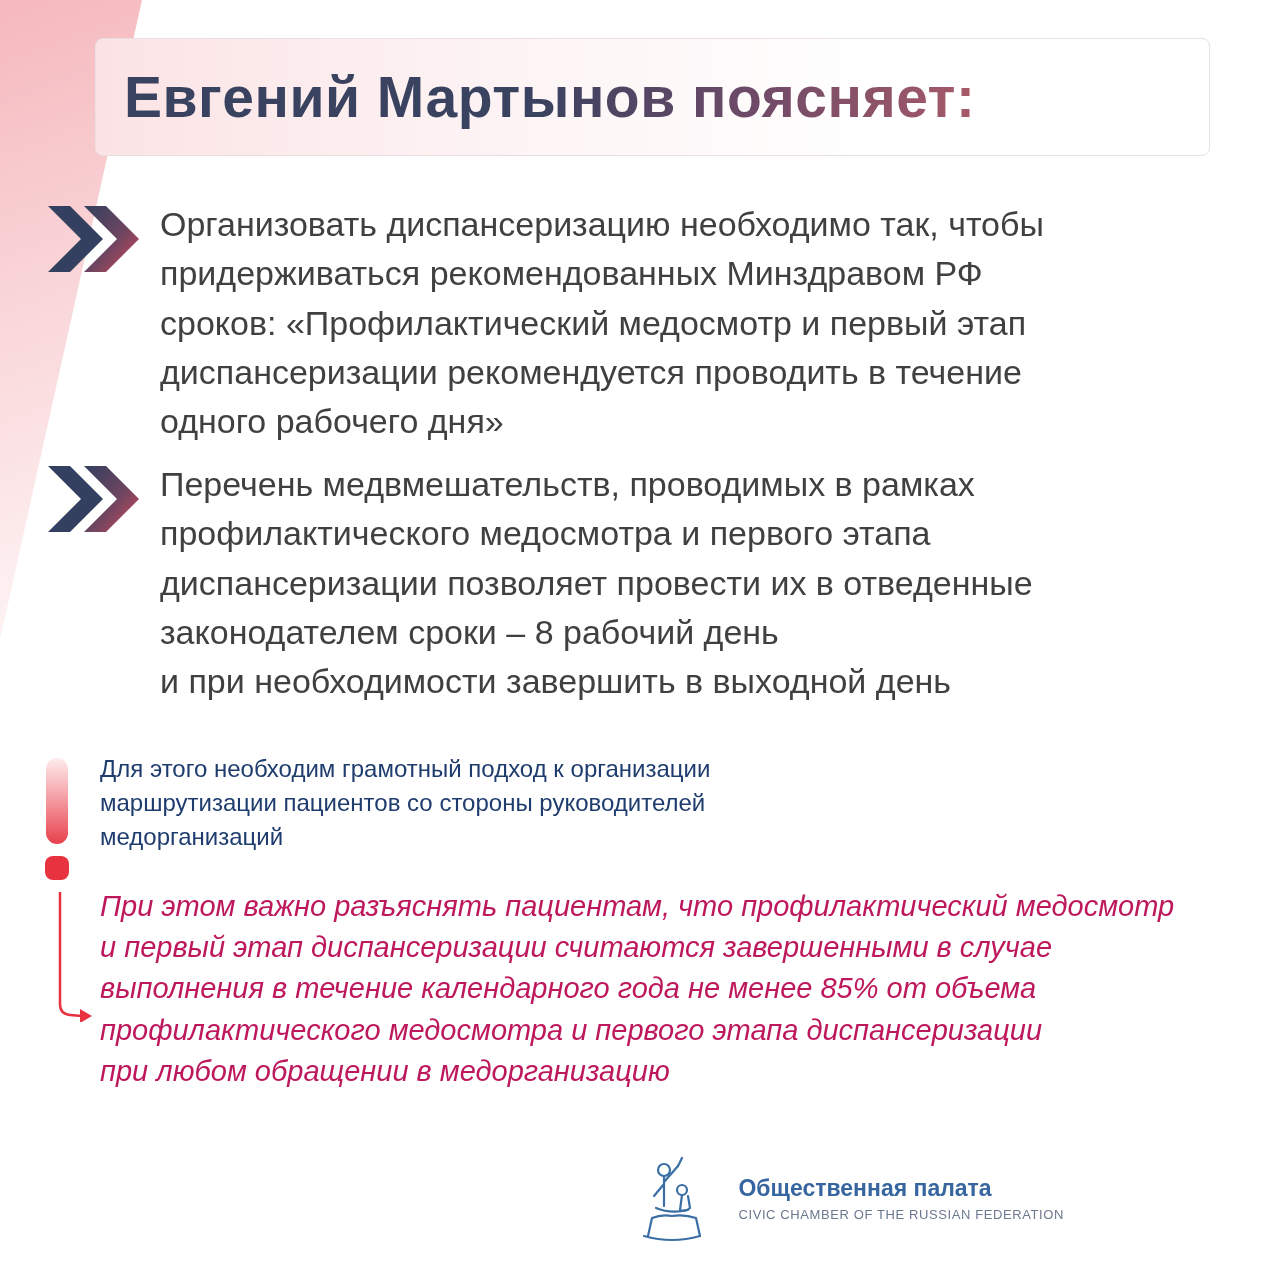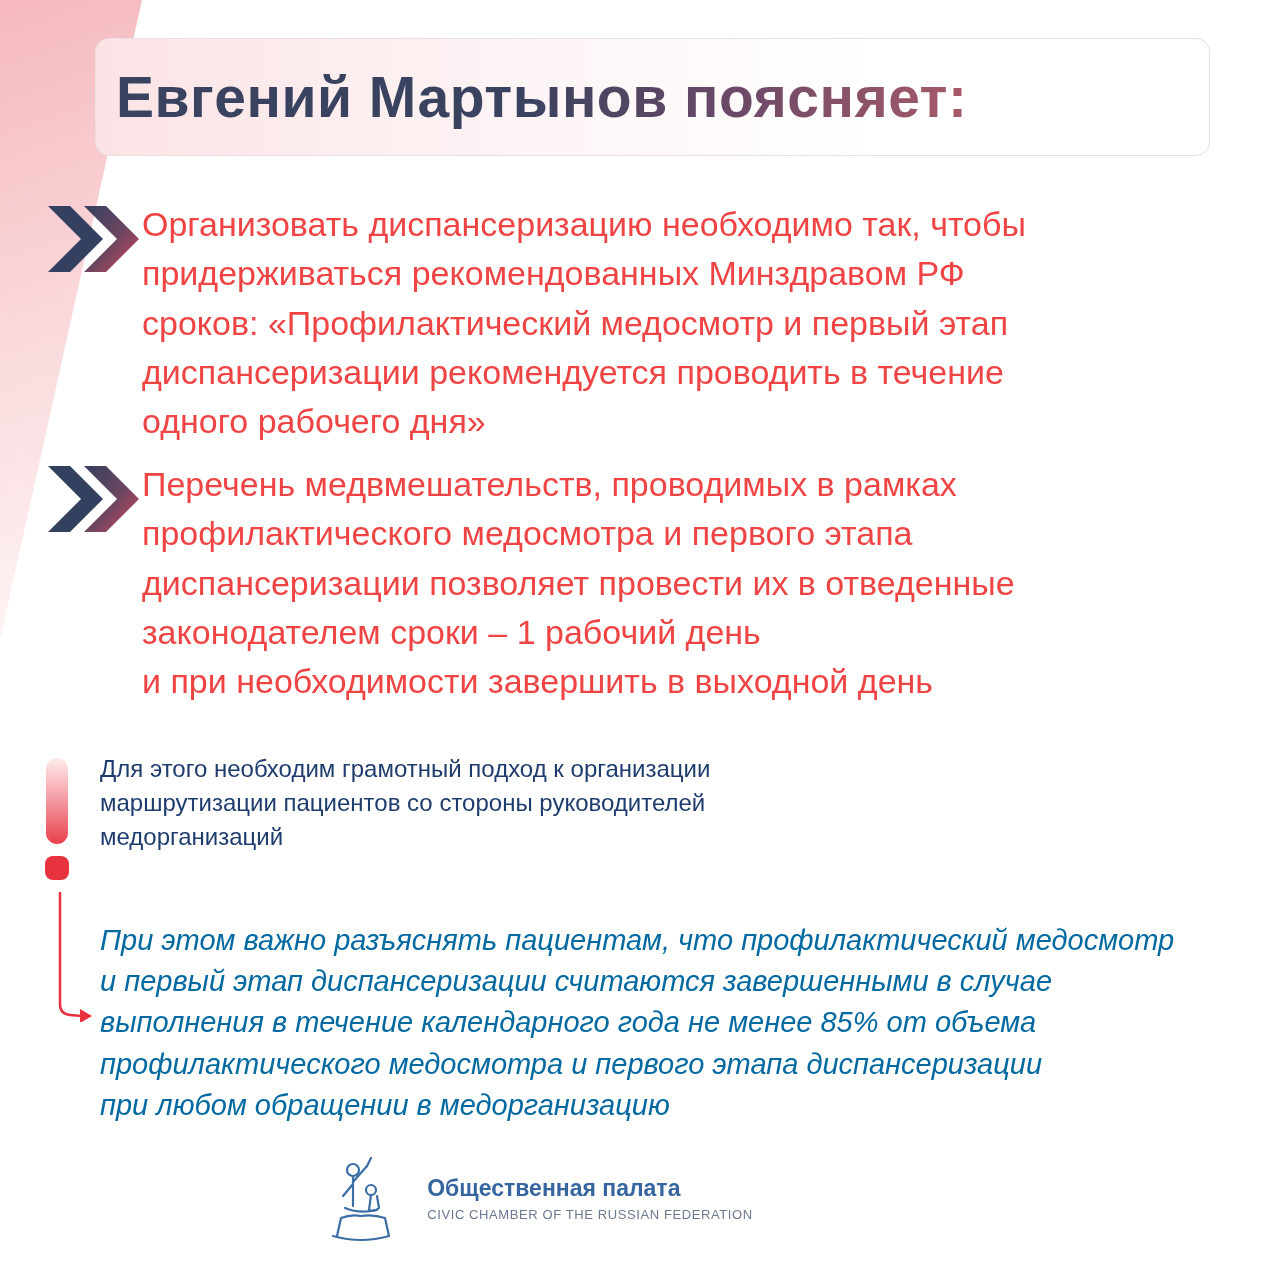--- a/index.html
+++ b/index.html
@@ -13,64 +13,64 @@
   }
   .corner-shape {
     position:absolute; left:0; top:0; width:300px; height:720px;
     background:linear-gradient(160deg, #f5b8bd 0%, #f9d4d7 35%, #fdeeef 70%, #ffffff 100%);
     clip-path:polygon(0 0, 142px 0, 0 640px);
   }
   .header-card {
     position:absolute; left:95px; top:38px; width:1115px; height:118px;
     background:linear-gradient(90deg, #fbe3e5 0%, #fdf1f2 30%, #ffffff 70%);
     border:1px solid #eadfe2;
-    border-radius:14px;
+    border-radius:8px;
     display:flex; align-items:center;
-    padding-left:20px;
+    padding-left:28px;
   }
   .header-title {
     font-size:57px; font-weight:bold; letter-spacing:0.5px;
     background:linear-gradient(90deg, #39425f 0%, #39425f 48%, #6e4a68 74%, #a85a68 100%);
     -webkit-background-clip:text; background-clip:text;
     -webkit-text-fill-color:transparent; color:transparent;
     white-space:nowrap;
   }
   .bullet-row { position:absolute; left:48px; display:flex; align-items:flex-start; }
   .bullet-row-1 { top:200px; }
   .bullet-row-2 { top:460px; }
   .bullet-icon { width:92px; height:66px; flex:0 0 92px; margin-top:6px; }
   .bullet-text {
-    margin-left:2px;
+    margin-left:20px;
     width:1090px;
-    color:#ef4444;
+    color:#404040;
     font-size:34px; line-height:1.45;
     white-space:pre-line;
   }
   .important-block { position:absolute; left:46px; top:752px; display:flex; }
   .excl-mark { width:26px; flex:0 0 26px; position:relative; margin-top:6px; }
   .excl-bar {
     width:22px; height:86px; border-radius:11px;
     background:linear-gradient(180deg, #fdecec 0%, #f6a9af 40%, #e8414d 100%);
   }
   .excl-dot {
     width:24px; height:24px; border-radius:8px; background:#e8323f;
     margin-top:12px; margin-left:-1px;
   }
   .important-text {
     margin-left:28px; width:1080px;
     color:#1e3c6e; font-size:24px; line-height:1.42;
     white-space:pre-line;
   }
   .arrow-svg { position:absolute; left:50px; top:892px; }
   .note-text {
-    position:absolute; left:100px; top:920px; width:1110px;
-    color:#0369a1; font-size:29px; line-height:1.42; font-style:italic;
+    position:absolute; left:100px; top:886px; width:1110px;
+    color:#be185d; font-size:29px; line-height:1.42; font-style:italic;
     white-space:pre-line;
   }
-  .footer { position:absolute; left:0; top:1148px; width:1064px; display:flex; justify-content:center; align-items:center; gap:16px; }
+  .footer { position:absolute; left:0; top:1148px; width:1064px; display:flex; justify-content:flex-end; align-items:center; gap:16px; }
   .footer-logo { width:100px; height:100px; }
   .footer-text { display:flex; flex-direction:column; }
   .footer-ru { color:#36659f; font-size:23px; font-weight:bold; line-height:1.25; }
   .footer-en { color:#6b7890; font-size:13px; letter-spacing:0.6px; margin-top:4px; text-transform:uppercase; }
   .hidden-defs { position:absolute; width:0; height:0; }
 </style>
 </head>
 <body>
 
 <svg class="hidden-defs" aria-hidden="true">
@@ -102,21 +102,21 @@
 </div>
 
 <div class="bullet-row bullet-row-2">
   <svg class="bullet-icon" viewBox="0 0 92 66">
     <polygon points="0,0 22,0 55,33 22,66 0,66 33,33" fill="#33405f"></polygon>
     <polygon points="36,0 58,0 91,33 58,66 36,66 69,33" fill="url(#chevGrad)"></polygon>
   </svg>
   <div class="bullet-text">Перечень медвмешательств, проводимых в рамках
 профилактического медосмотра и первого этапа
 диспансеризации позволяет провести их в отведенные
-законодателем сроки – 1 рабочий день
+законодателем сроки – 8 рабочий день
 и при необходимости завершить в выходной день</div>
 </div>
 
 <div class="important-block">
   <div class="excl-mark">
     <div class="excl-bar"></div>
     <div class="excl-dot"></div>
   </div>
   <div class="important-text">Для этого необходим грамотный подход к организации
 маршрутизации пациентов со стороны руководителей

